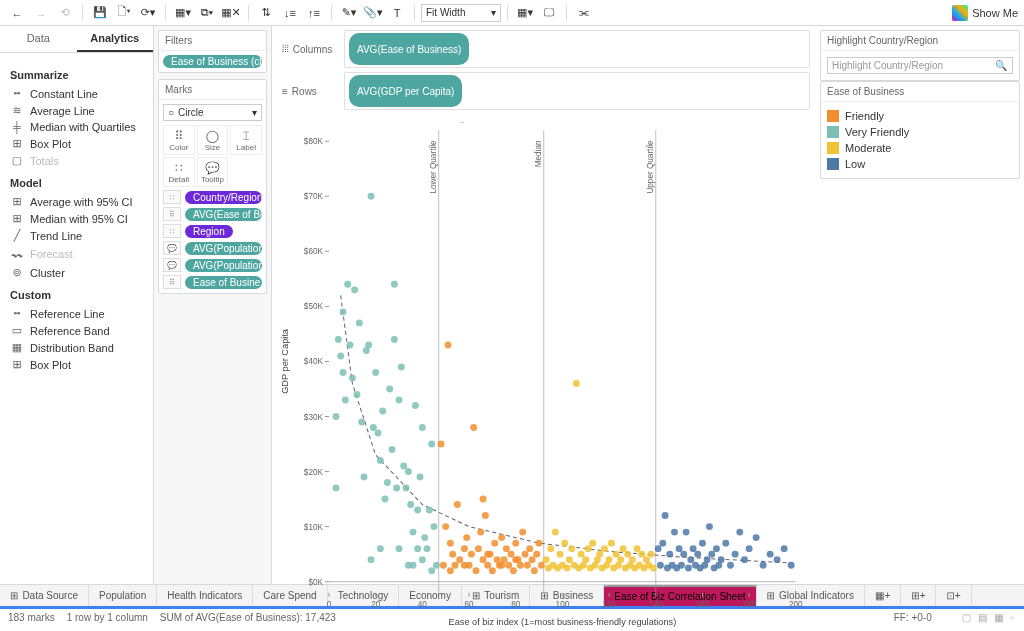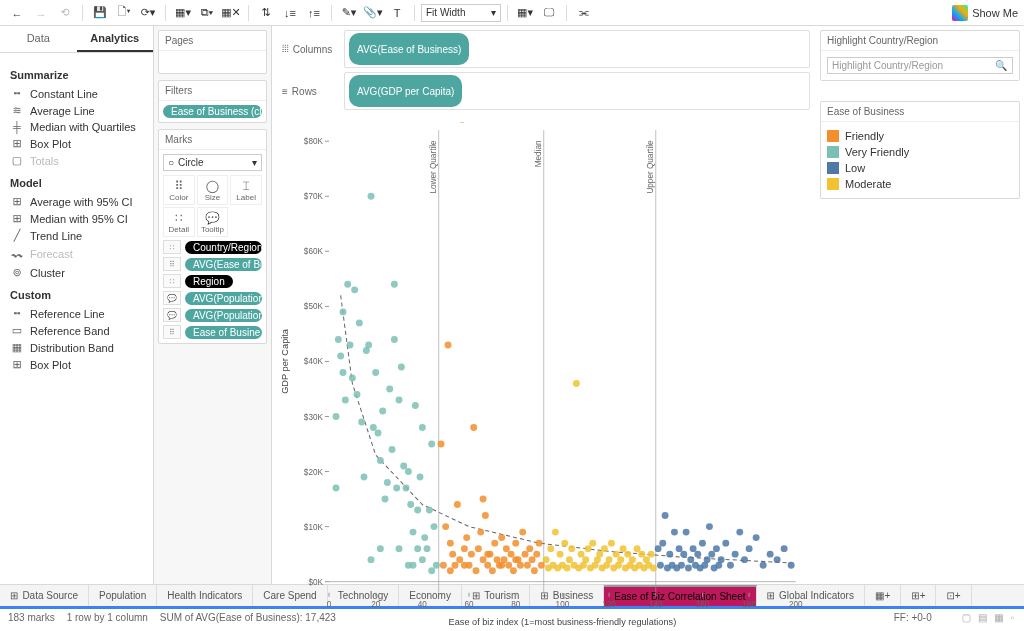--- a/index.html
+++ b/index.html
@@ -29,21 +29,21 @@
   .an-item.disabled { color: #bbb; }
   .an-item .glyph { width: 14px; display: inline-flex; justify-content: center; color: #666; }
 
   
   .cards-panel { width: 118px; border-right: 1px solid #d9d9d9; background: #f7f7f7; padding: 4px; display: flex; flex-direction: column; gap: 6px; overflow: auto; }
   .card { background: #fff; border: 1px solid #d9d9d9; border-radius: 2px; }
   .card-title { font-size: 10px; color: #666; padding: 4px 6px; border-bottom: 1px solid #eee; }
   .card-body { padding: 4px; min-height: 20px; }
   .pill { display: inline-flex; align-items: center; gap: 4px; border-radius: 10px; padding: 1px 8px; font-size: 10px; color: #fff; cursor: pointer; max-width: 100%; overflow: hidden; white-space: nowrap; }
   .pill.teal { background: #4da6a0; }
-  .pill.blue { background: #000000; text-align: right; }
+  .pill.blue { background: #6d28d9; text-align: right; }
   .marks-dropdown { width: 100%; border: 1px solid #ccc; font-size: 10px; padding: 2px 4px; display: flex; align-items: center; justify-content: space-between; cursor: pointer; }
   .marks-grid { display: grid; grid-template-columns: repeat(3,1fr); gap: 2px; margin-top: 4px; }
   .marks-cell { border: 1px solid #eee; height: 30px; display: flex; flex-direction: column; align-items: center; justify-content: center; font-size: 8px; cursor: pointer; color: #666; }
   .marks-cell .mi { font-size: 12px; }
   .marks-pill-row { display: flex; align-items: center; gap: 4px; margin-top: 3px; }
   .marks-pill-row .slot { width: 18px; height: 14px; border: 1px solid #ddd; display: flex; align-items: center; justify-content: center; font-size: 8px; color: #888; background: #fafafa; }
   .marks-pill-row .pill-wrap { flex: 1; overflow: hidden; }
 
   
   .worksheet { flex: 1; display: flex; }
@@ -51,21 +51,21 @@
   .shelves { padding: 4px 6px; }
   .shelf { display: flex; align-items: center; gap: 6px; margin-bottom: 4px; }
   .shelf-label { width: 60px; font-size: 10px; color: #666; padding-left: 4px; display: flex; align-items: center; gap: 4px; }
   .shelf-box { flex: 1; border: 1px solid #e0e0e0; border-radius: 2px; min-height: 20px; padding: 2px 4px; display: flex; align-items: center; }
   .shelf-box .pill { height: 32px; }
 
   .chart-wrap { flex: 1; padding: 4px 10px 4px 4px; position: relative; }
   #chart { width: 100%; height: 100%; }
   
   
-  .right-cards { width: 208px; padding: 4px; display: flex; flex-direction: column; gap: 20px; }
+  .right-cards { width: 208px; padding: 4px; display: flex; flex-direction: column; gap: 0; }
   .right-cards .card-body { padding: 6px; }
   .hl-input { width: 100%; border: 1px solid #ccc; font-size: 10px; padding: 2px 4px; color: #999; display: flex; justify-content: space-between; align-items: center; cursor: text; }
   .legend-item { display: flex; align-items: center; gap: 6px; padding: 2px 0; cursor: pointer; }
   .legend-sw { width: 12px; height: 12px; }
 
   
   .bottom-tabs { height: 22px; border-top: 1px solid #d9d9d9; display: flex; align-items: stretch; background: #f4f4f4; }
   .bottom-tabs .btab { padding: 0 10px; display: flex; align-items: center; border-right: 1px solid #ddd; font-size: 10px; cursor: pointer; color: #555; gap: 4px; }
   .bottom-tabs .btab.active { background: #be185d; border-top: 2px solid #999; color: #000; }
 
@@ -179,24 +179,20 @@
           <span>Distribution Band</span>
         </div>
         <div class="an-item">
           <span class="glyph">⊞</span>
           <span>Box Plot</span>
         </div>
       </div>
   </div>
 
   <div class="cards-panel">
-    <div class="card">
-      <div class="card-title">Pages</div>
-      <div class="card-body" style="height:22px"></div>
-    </div>
     <div class="card">
       <div class="card-title">Filters</div>
       <div class="card-body">
         <span class="pill teal">
           <span>Ease of Business (cl..</span>
 
         </span>
       </div>
     </div>
     <div class="card">
@@ -563,26 +559,26 @@
         <div class="card-body" id="legend-body">
             <div class="legend-item">
               <div class="legend-sw" style="background:#f28e2b"></div>
               <span>Friendly</span>
             </div>
             <div class="legend-item">
               <div class="legend-sw" style="background:#7bbfb5"></div>
               <span>Very Friendly</span>
             </div>
             <div class="legend-item">
+              <div class="legend-sw" style="background:#f1c232"></div>
+              <span>Moderate</span>
+            </div>
+            <div class="legend-item">
               <div class="legend-sw" style="background:#4e79a7"></div>
               <span>Low</span>
-            </div>
-            <div class="legend-item">
-              <div class="legend-sw" style="background:#f1c232"></div>
-              <span>Moderate</span>
             </div>
           </div>
       </div>
     </div>
   </div>
 </div>
 
 <div class="bottom-tabs" id="bottom-tabs">
     <div class="btab">
       <span>⊞</span>

